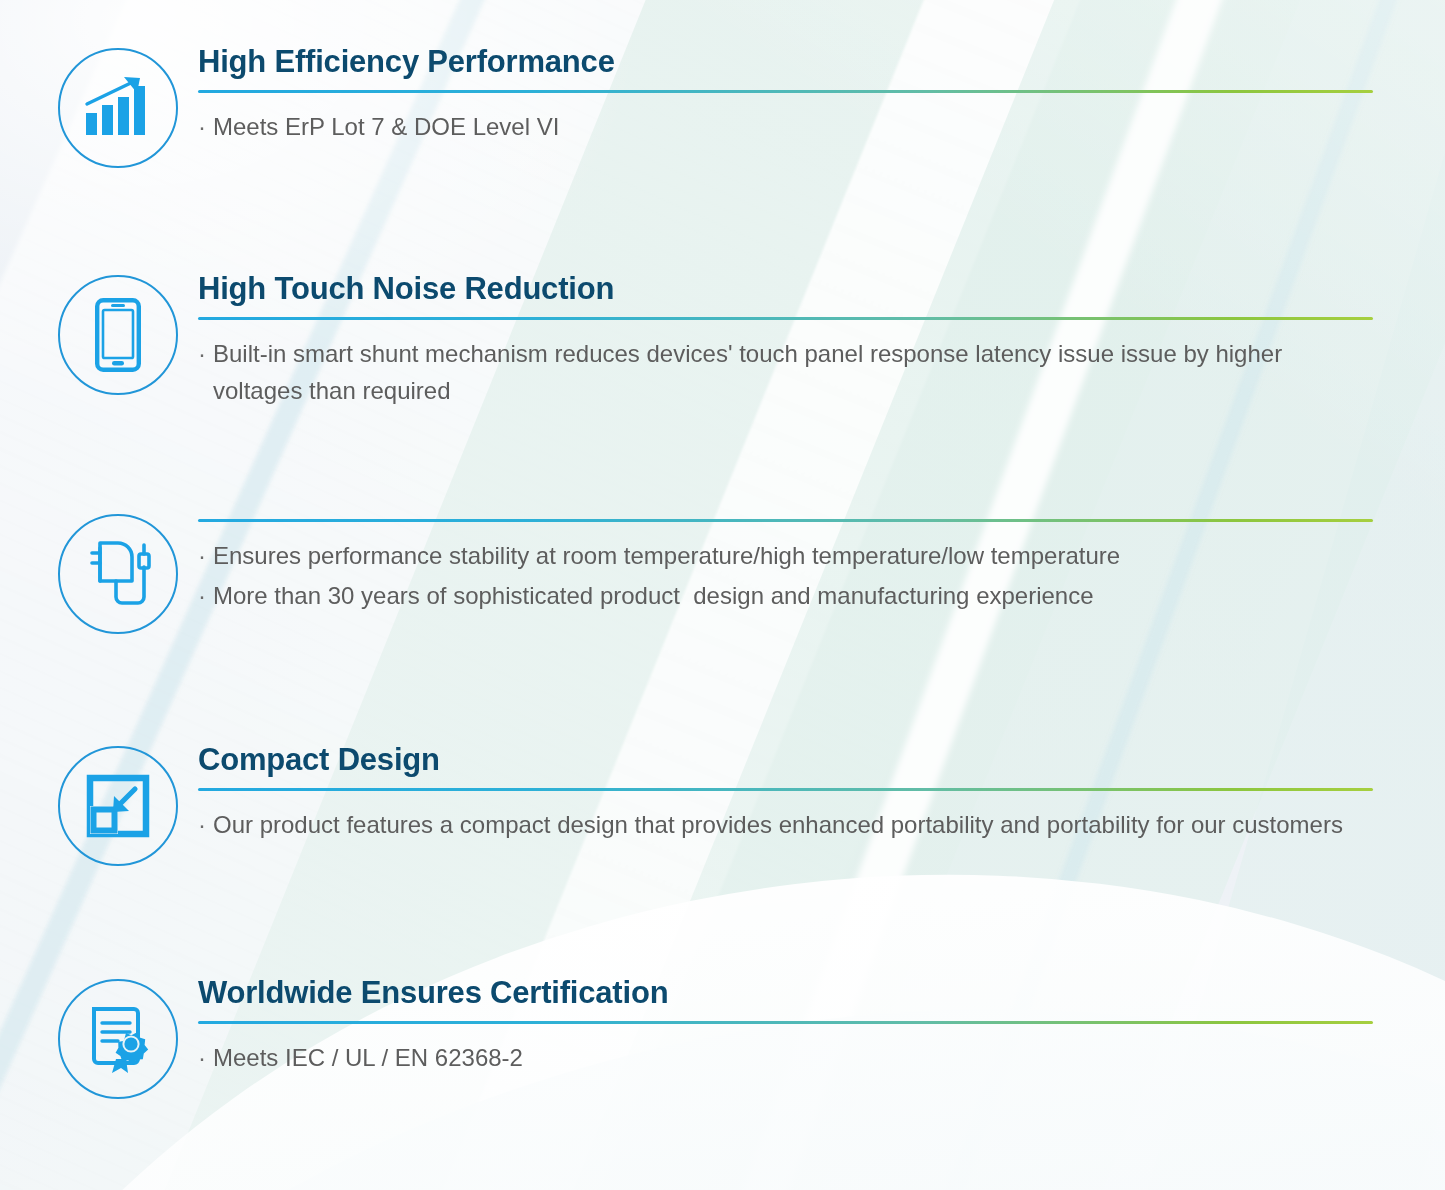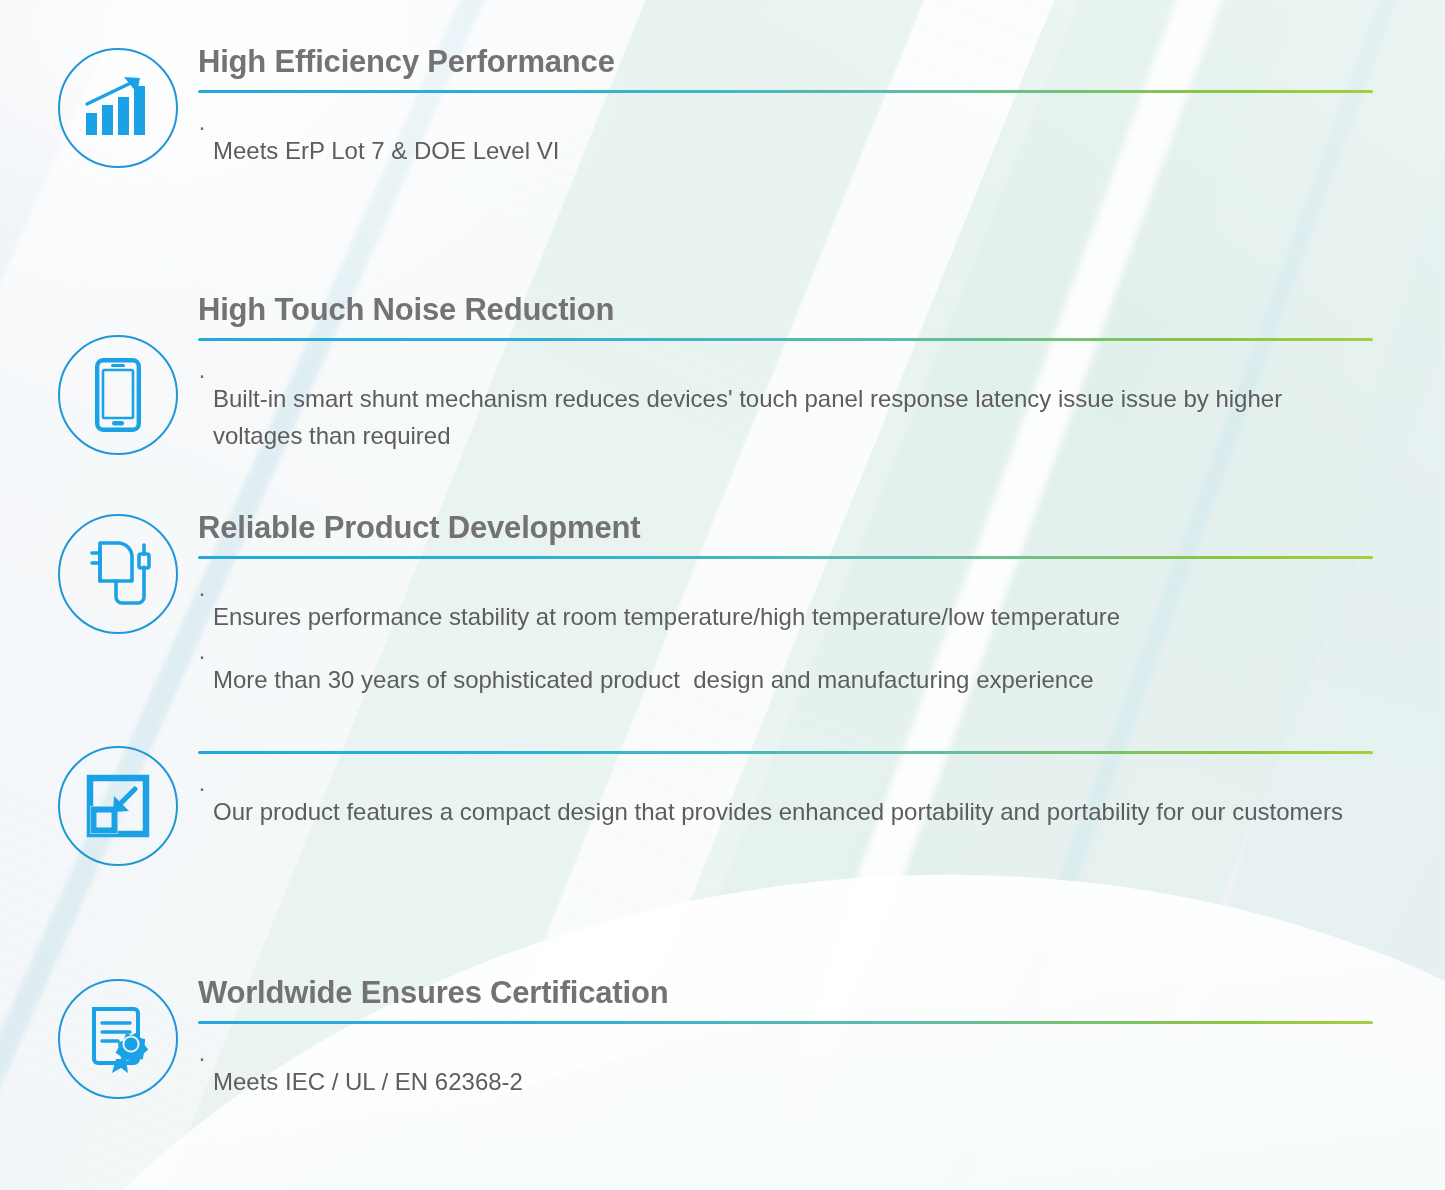--- a/index.html
+++ b/index.html
@@ -113,21 +113,21 @@
   }
 
   .feature{
     display:flex;
     align-items:flex-start;
     position:absolute;
     left:52px;
     right:72px;
   }
   .f0{ top:44px;  }
-  .f1{ top:292px;align-items:flex-end; }
+  .f1{ top:271px; }
   .f2{ top:510px; }
   .f3{ top:742px; }
   .f4{ top:975px; }
 
   .icon-wrap{
     flex:0 0 auto;
     width:132px;
     display:flex;
     justify-content:center;
     padding-top:4px;
@@ -145,21 +145,21 @@
 
   .body-col{
     flex:1 1 auto;
     min-width:0;
     padding-left:14px;
   }
 
   .feat-title{
     font-size:31px;
     font-weight:bold;
-    color:#737373;
+    color:#0c4a6e;
     letter-spacing:-.2px;
     line-height:1.18;
     white-space:nowrap;
   }
 
   .divider{
     height:3px;
     margin-top:9px;
     background:linear-gradient(90deg,#23a9e0 0%, #2cb0d8 28%, #62bda6 62%, #8cc63f 88%, #a6cf3f 100%);
     border-radius:2px;
@@ -178,21 +178,21 @@
     white-space:pre-wrap;
   }
   .bullet + .bullet{ margin-top:2px; }
   .dot{
     flex:0 0 auto;
     color:#6b6b6b;
     margin-right:7px;
     font-size:24px;
     line-height:1.58;
   }
-  .btext{ flex:1 1 auto;margin-top:24px; }
+  .btext{ flex:1 1 auto; }
 </style>
 </head>
 <body>
 
 <div class="bg-root">
   <div class="bg-band band-1"></div>
   <div class="bg-band band-2"></div>
   <div class="bg-band band-3"></div>
   <div class="bg-band band-4"></div>
   <div class="bg-band band-5"></div>
@@ -262,21 +262,20 @@
           <path d="M22 6 H40 a14 14 0 0 1 14 14 V44 H22 Z"></path>
           <path d="M22 11 V44"></path>
           <path d="M14 16 H22 M14 26 H22"></path>
           <path d="M38 44 V60 a6 6 0 0 0 6 6 H60 a6 6 0 0 0 6 -6 V30"></path>
           <rect x="61" y="17" width="10" height="14" rx="2"></rect>
           <path d="M66 17 V8"></path>
         </svg>
       </div>
     </div>
     <div class="body-col">
-      <div class="feat-title">Reliable Product Development</div>
       <div class="divider"></div>
       <ul class="bullets">
         <li class="bullet">
           <span class="dot">·</span>
           <span class="btext">Ensures performance stability at room temperature/high temperature/low temperature</span>
         </li>
         <li class="bullet">
           <span class="dot">·</span>
           <span class="btext">More than 30 years of sophisticated product  design and manufacturing experience</span>
         </li>
@@ -290,20 +289,21 @@
         <svg width="68" height="68" viewBox="0 0 68 68" fill="none">
           <path d="M6 6 H62 V62 H6 Z" stroke="#1ba2e6" stroke-width="6.5" fill="none"></path>
           <rect x="6" y="34" width="28" height="28" fill="#eef4f7"></rect>
           <rect x="9.5" y="37.5" width="21" height="21" stroke="#1ba2e6" stroke-width="6" fill="none"></rect>
           <path d="M51 17 L31 37" stroke="#1ba2e6" stroke-width="5.2" stroke-linecap="round"></path>
           <path d="M29 40 L30 24 L45 39 Z" fill="#1ba2e6"></path>
         </svg>
       </div>
     </div>
     <div class="body-col">
+      <div class="feat-title">Compact Design</div>
       <div class="divider"></div>
       <ul class="bullets">
         <li class="bullet">
           <span class="dot">·</span>
           <span class="btext">Our product features a compact design that provides enhanced portability and portability for our customers</span>
         </li>
       </ul>
     </div>
   </div>
 

